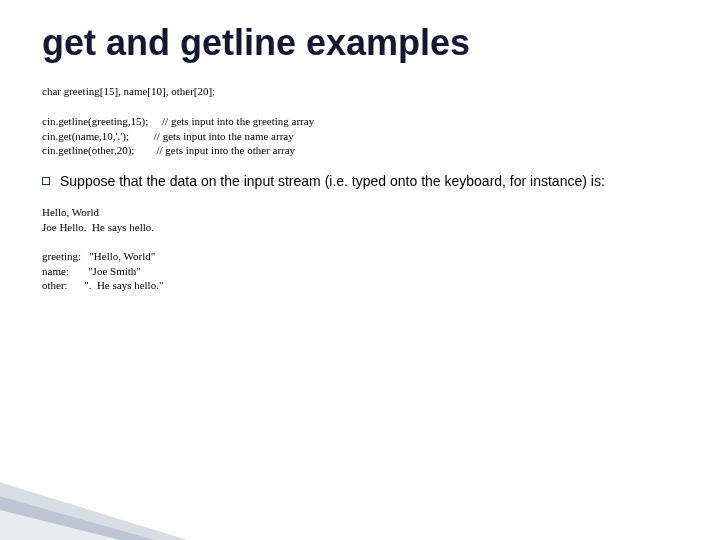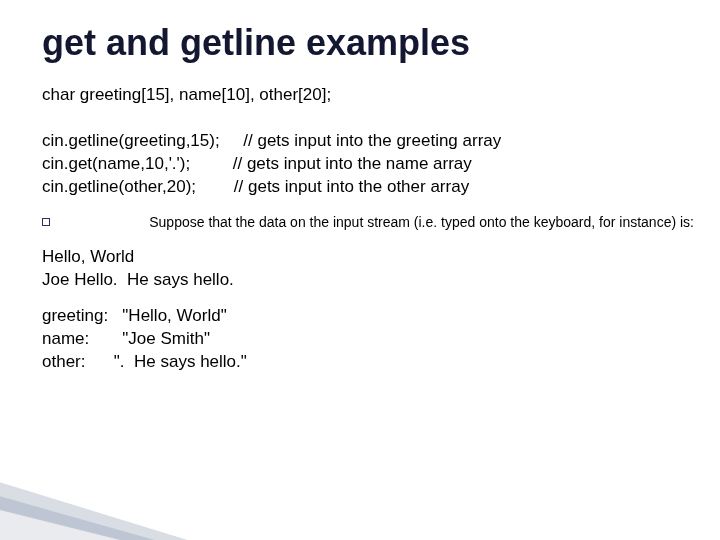--- a/index.html
+++ b/index.html
@@ -11,51 +11,50 @@
     font-family: "Segoe UI", "Helvetica Neue", Arial, sans-serif;
     color: #000;
     overflow: hidden;
     position: relative;
   }
   .slide {
     position: relative;
     width: 720px;
     height: 540px;
     box-sizing: border-box;
-    padding: 22px 26px 0 42px;
+    padding: 22px 54px 0 42px;
   }
   .title {
     font-family: "Trebuchet MS", "Segoe UI", sans-serif;
     font-weight: 700;
     font-size: 36px;
     color: #131731;
     margin: 0 0 20px 0;
     letter-spacing: 0px;
   }
   .code {
-    font-family: Liberation Sans, sans-serif;
-    font-size: 17px;
+    font-family: Liberation Serif, serif;
+    font-size: 11px;
     line-height: 1.35;
     white-space: pre;
     color: #000;
     margin: 0 0 14px 0;
   }
   .body-list {
     list-style: none;
     padding: 0;
     margin: 0 0 14px 0;
   }
   .body-list li {
     position: relative;
     padding-left: 18px;
     font-size: 14px;
     line-height: 1.35;
     color: #000;
     margin-bottom: 4px;
-    text-align: right;
   }
   .body-list li::before {
     content: "";
     position: absolute;
     left: 0;
     top: 5px;
     width: 8px;
     height: 8px;
     border: 1.5px solid #26345c;
     box-sizing: border-box;

